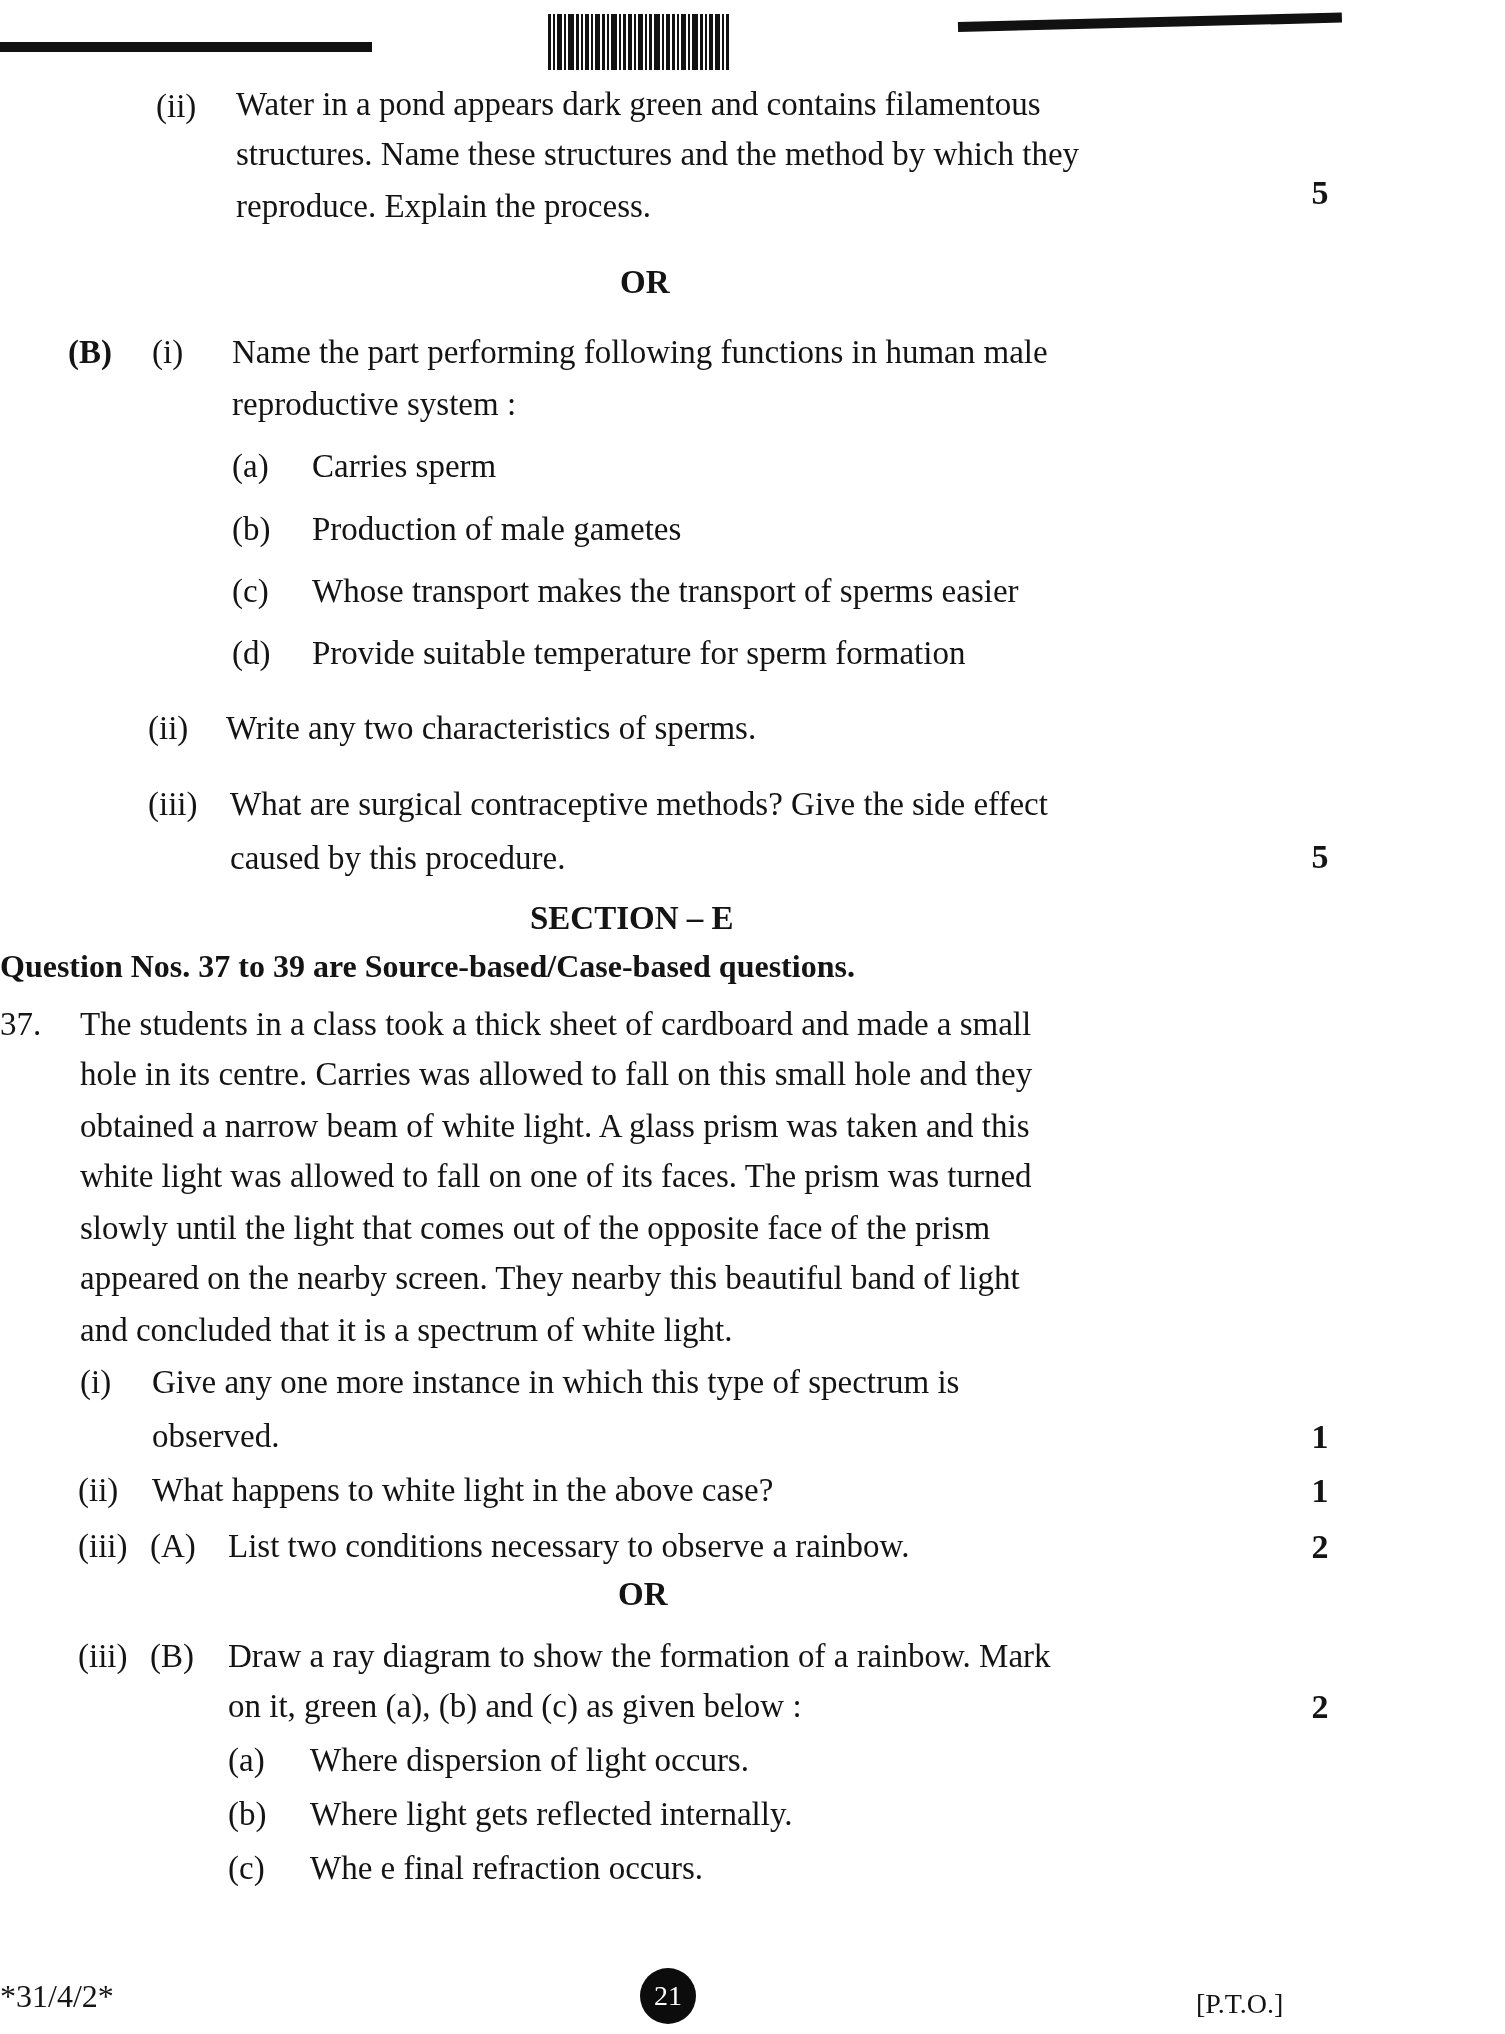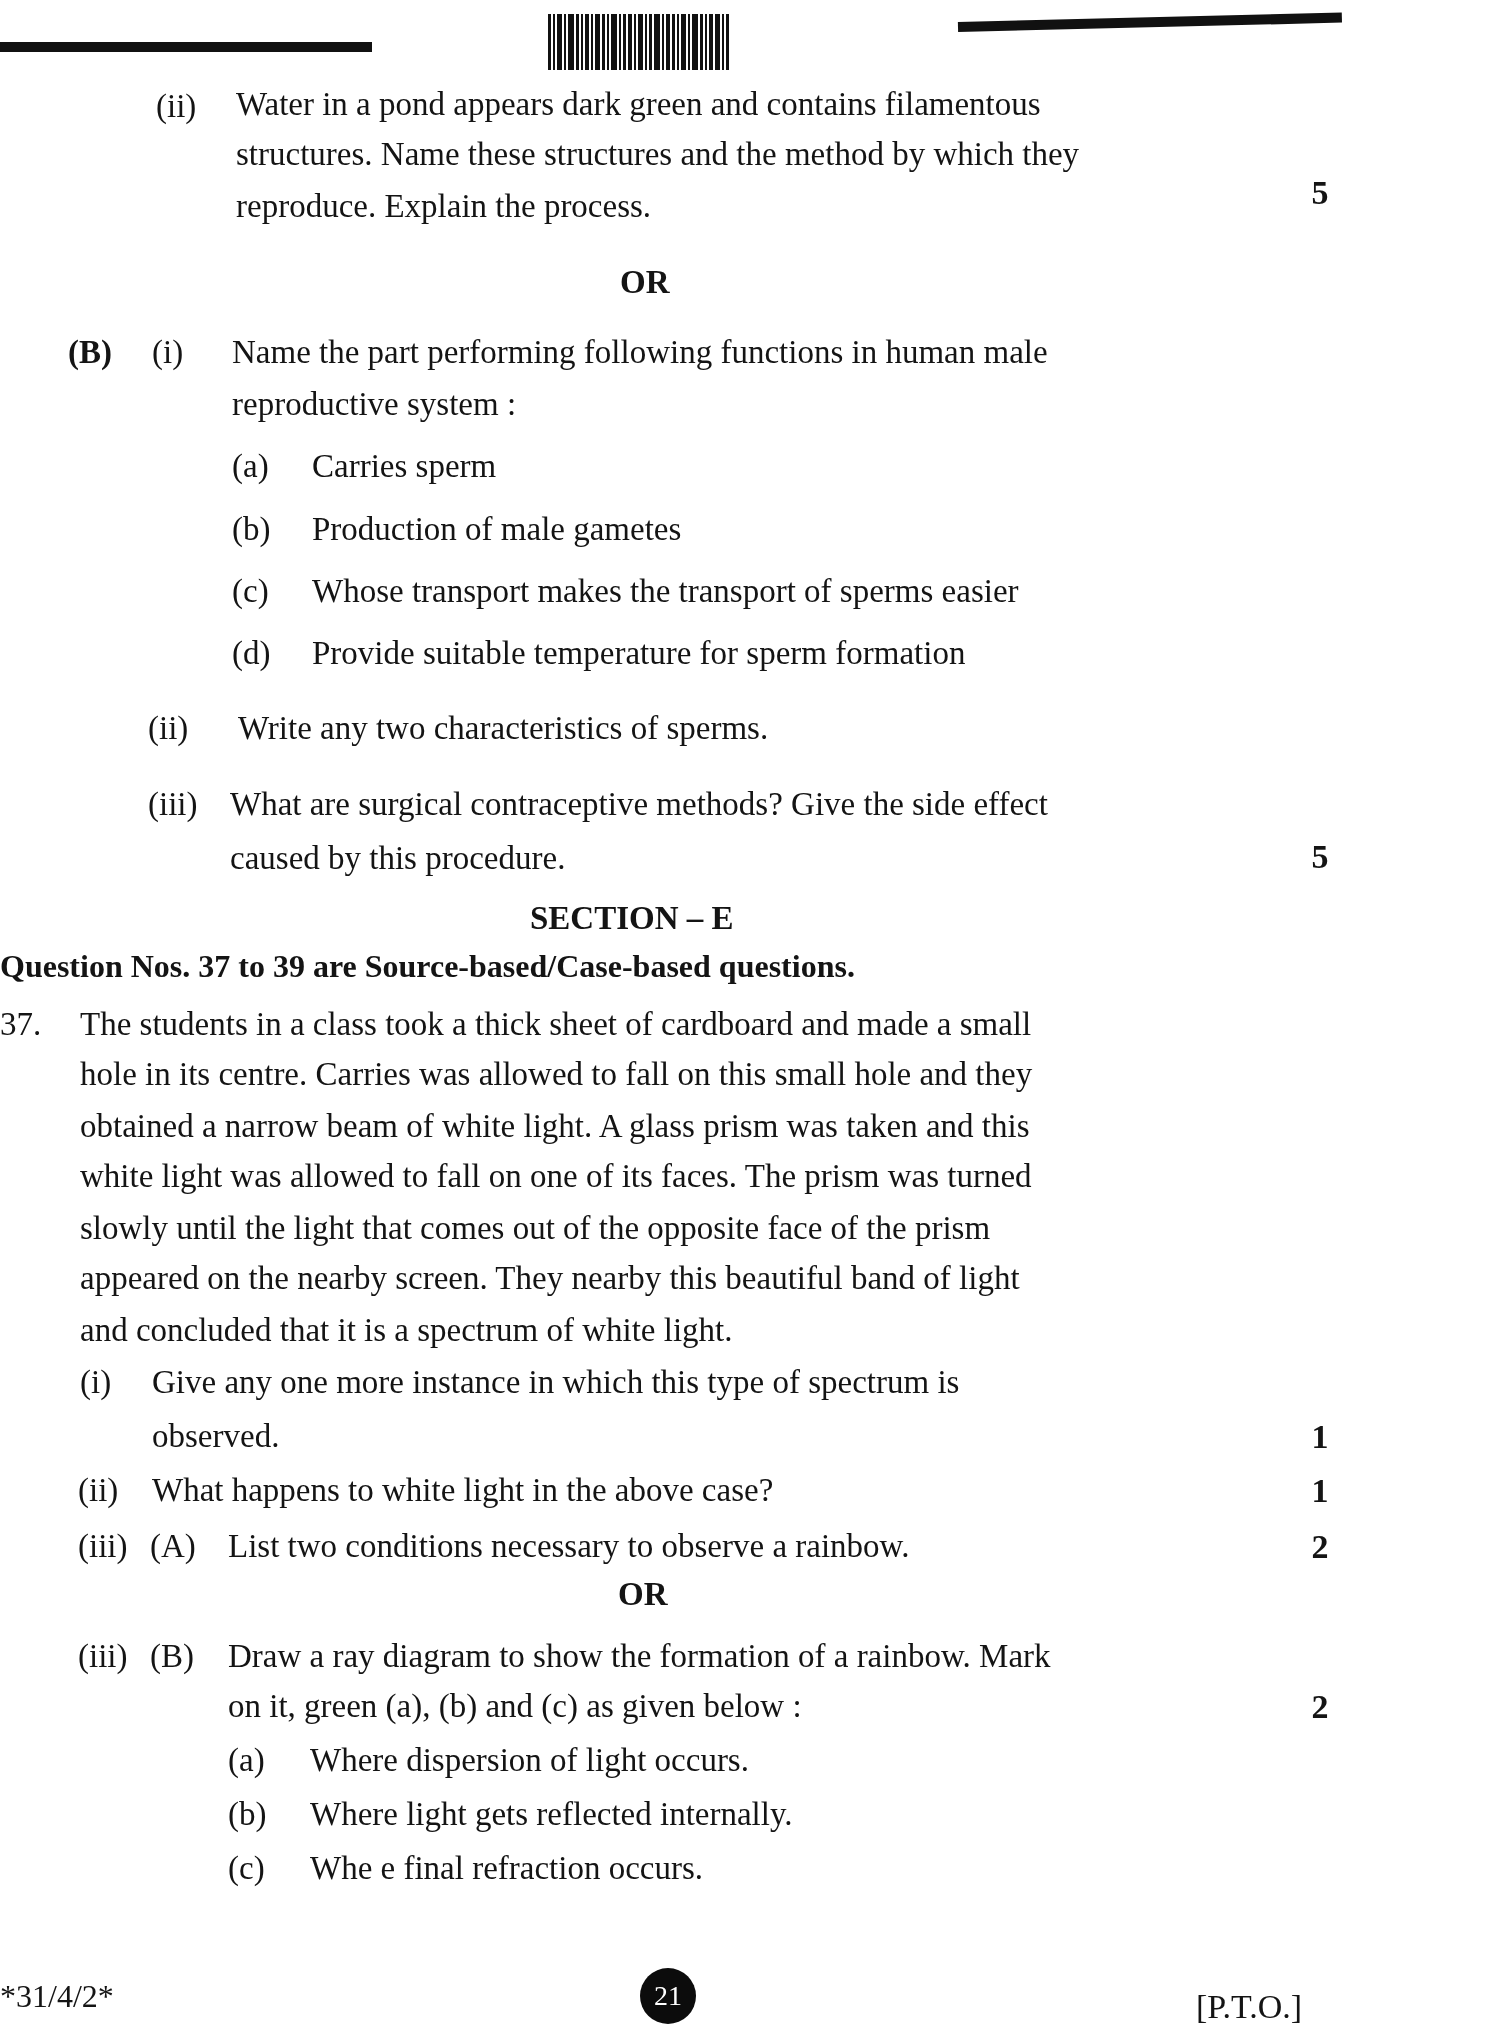--- a/index.html
+++ b/index.html
@@ -83,21 +83,21 @@
 <div class="label" style="left:232px; top:450px;">(a)</div>
 <div class="abs" style="left:312px; top:450px;">Carries sperm</div>
 <div class="label" style="left:232px; top:513px;">(b)</div>
 <div class="abs" style="left:312px; top:513px;">Production of male gametes</div>
 <div class="label" style="left:232px; top:575px;">(c)</div>
 <div class="abs" style="left:312px; top:575px;">Whose transport makes the transport of sperms easier</div>
 <div class="label" style="left:232px; top:637px;">(d)</div>
 <div class="abs" style="left:312px; top:637px;">Provide suitable temperature for sperm formation</div>
 
 <div class="label" style="left:148px; top:712px;">(ii)</div>
-<div class="abs" style="left:238px; top:712px;">Write any two characteristics of sperms.</div>
+<div class="abs" style="left:226px; top:712px;">Write any two characteristics of sperms.</div>
 
 <div class="label" style="left:148px; top:788px;">(iii)</div>
 <div class="abs" style="left:230px; top:788px;">What are surgical contraceptive methods? Give the side effect</div>
 <div class="abs" style="left:230px; top:842px;">caused by this procedure.</div>
 <div class="marks" style="top:840px;">5</div>
 
 <div class="abs bold" style="left:530px; top:902px;">SECTION – E</div>
 <div class="abs bold" style="left:0px; top:950px; font-size:32px;">Question Nos. 37 to 39 are Source-based/Case-based questions.</div>
 
 <div class="label" style="left:0px; top:1008px;">37.</div>
@@ -135,13 +135,13 @@
 <div class="abs" style="left:310px; top:1744px;">Where dispersion of light occurs.</div>
 <div class="label" style="left:228px; top:1798px;">(b)</div>
 <div class="abs" style="left:310px; top:1798px;">Where light gets reflected internally.</div>
 <div class="label" style="left:228px; top:1852px;">(c)</div>
 <div class="abs" style="left:310px; top:1852px;">Whe e final refraction occurs.</div>
 
 <div class="abs" style="left:0px; top:1980px; font-size:32px;">*31/4/2*</div>
 <div class="page-num">
   <span>21</span>
 </div>
-<div class="abs" style="left:1196px; top:1990px; font-size:34px;">[P.T.O.]</div>
+<div class="abs" style="left:1196px; top:1990px; font-size:28px;">[P.T.O.]</div>
 
 </body></html>

